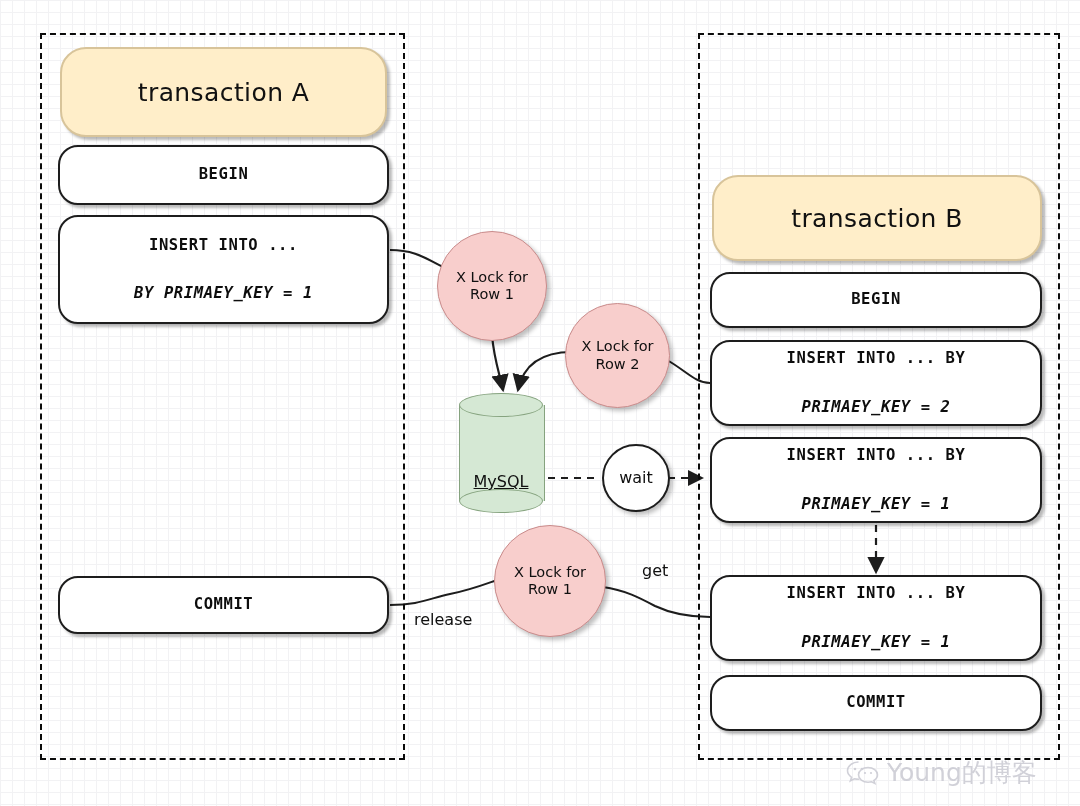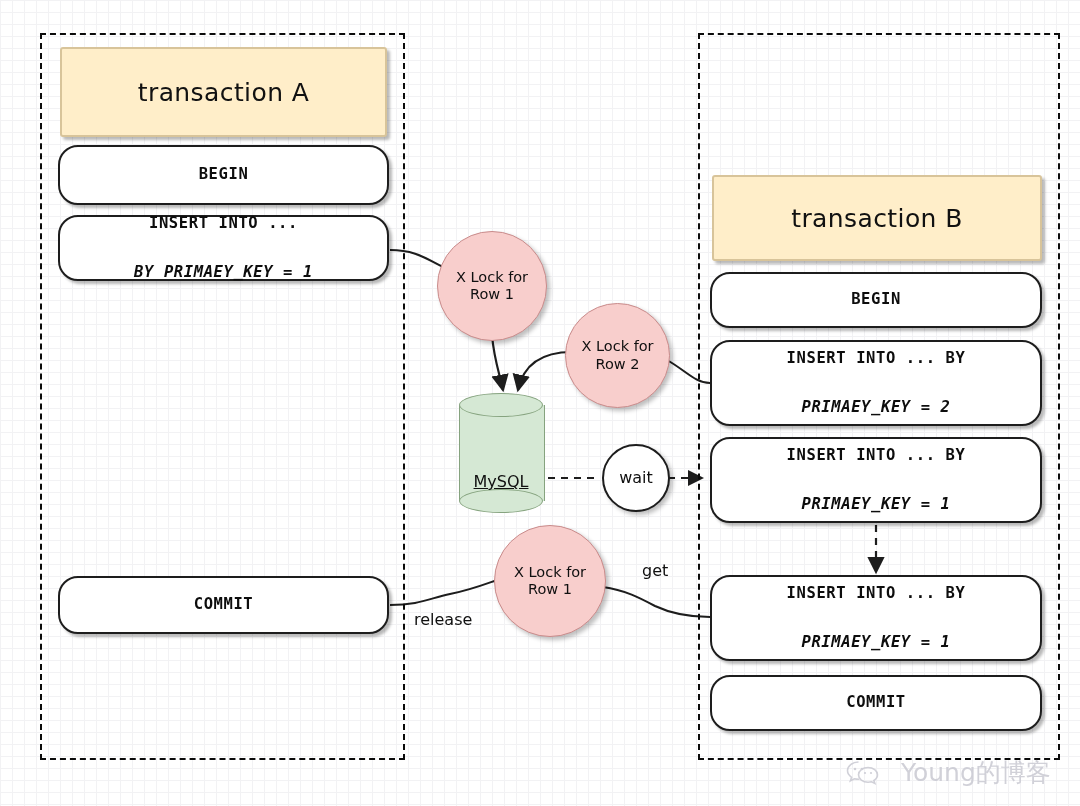--- a/index.html
+++ b/index.html
@@ -40,21 +40,21 @@
     display: flex;
     flex-direction: column;
     align-items: center;
     justify-content: center;
     box-shadow: 3px 3px 3px rgba(0,0,0,0.28);
     text-align: center;
   }
   .node.header {
     background: #ffeec9;
     border: 2px solid #d8c49a;
-    border-radius: 3px;
+    border-radius: 26px;
   }
   .header-text {
     font-family: "DejaVu Sans", sans-serif;
     font-size: 25px;
     color: #111111;
     letter-spacing: 0.4px;
   }
   .mono-text {
     font-family: "DejaVu Sans Mono", monospace;
     font-size: 15.5px;
@@ -163,21 +163,21 @@
     width: 1080px;
     height: 806px;
     pointer-events: none;
   }
 
   
   .watermark {
     position: absolute;
     display: flex;
     align-items: center;
-    gap: 21px;
+    gap: 7px;
     color: #c9c9d2;
     font-family: "DejaVu Sans", sans-serif;
     font-size: 25px;
     opacity: 0.85;
   }
 </style>
 </head>
 <body>
 
 <div id="canvas">
@@ -223,21 +223,21 @@
   <div class="txn-panel" style="left:40px; top:33px; width:365px; height:727px;"></div>
 
   <div class="node header" style="left:60px; top:47px; width:327px; height:90px;">
     <span class="header-text">transaction A</span>
   </div>
 
   <div class="node" style="left:58px; top:145px; width:331px; height:60px;">
     <span class="mono-text">BEGIN</span>
   </div>
 
-  <div class="node" style="left:58px; top:215px; width:331px; height:66px;">
+  <div class="node" style="left:58px; top:215px; width:331px; height:109px;">
     <span class="mono-text">INSERT INTO ...</span>
     <span class="mono-text">BY PRIMAEY_KEY = 1</span>
   </div>
 
   <div class="node" style="left:58px; top:576px; width:331px; height:58px;">
     <span class="mono-text">COMMIT</span>
   </div>
 
   <div class="txn-panel" style="left:698px; top:33px; width:362px; height:727px;"></div>
 

